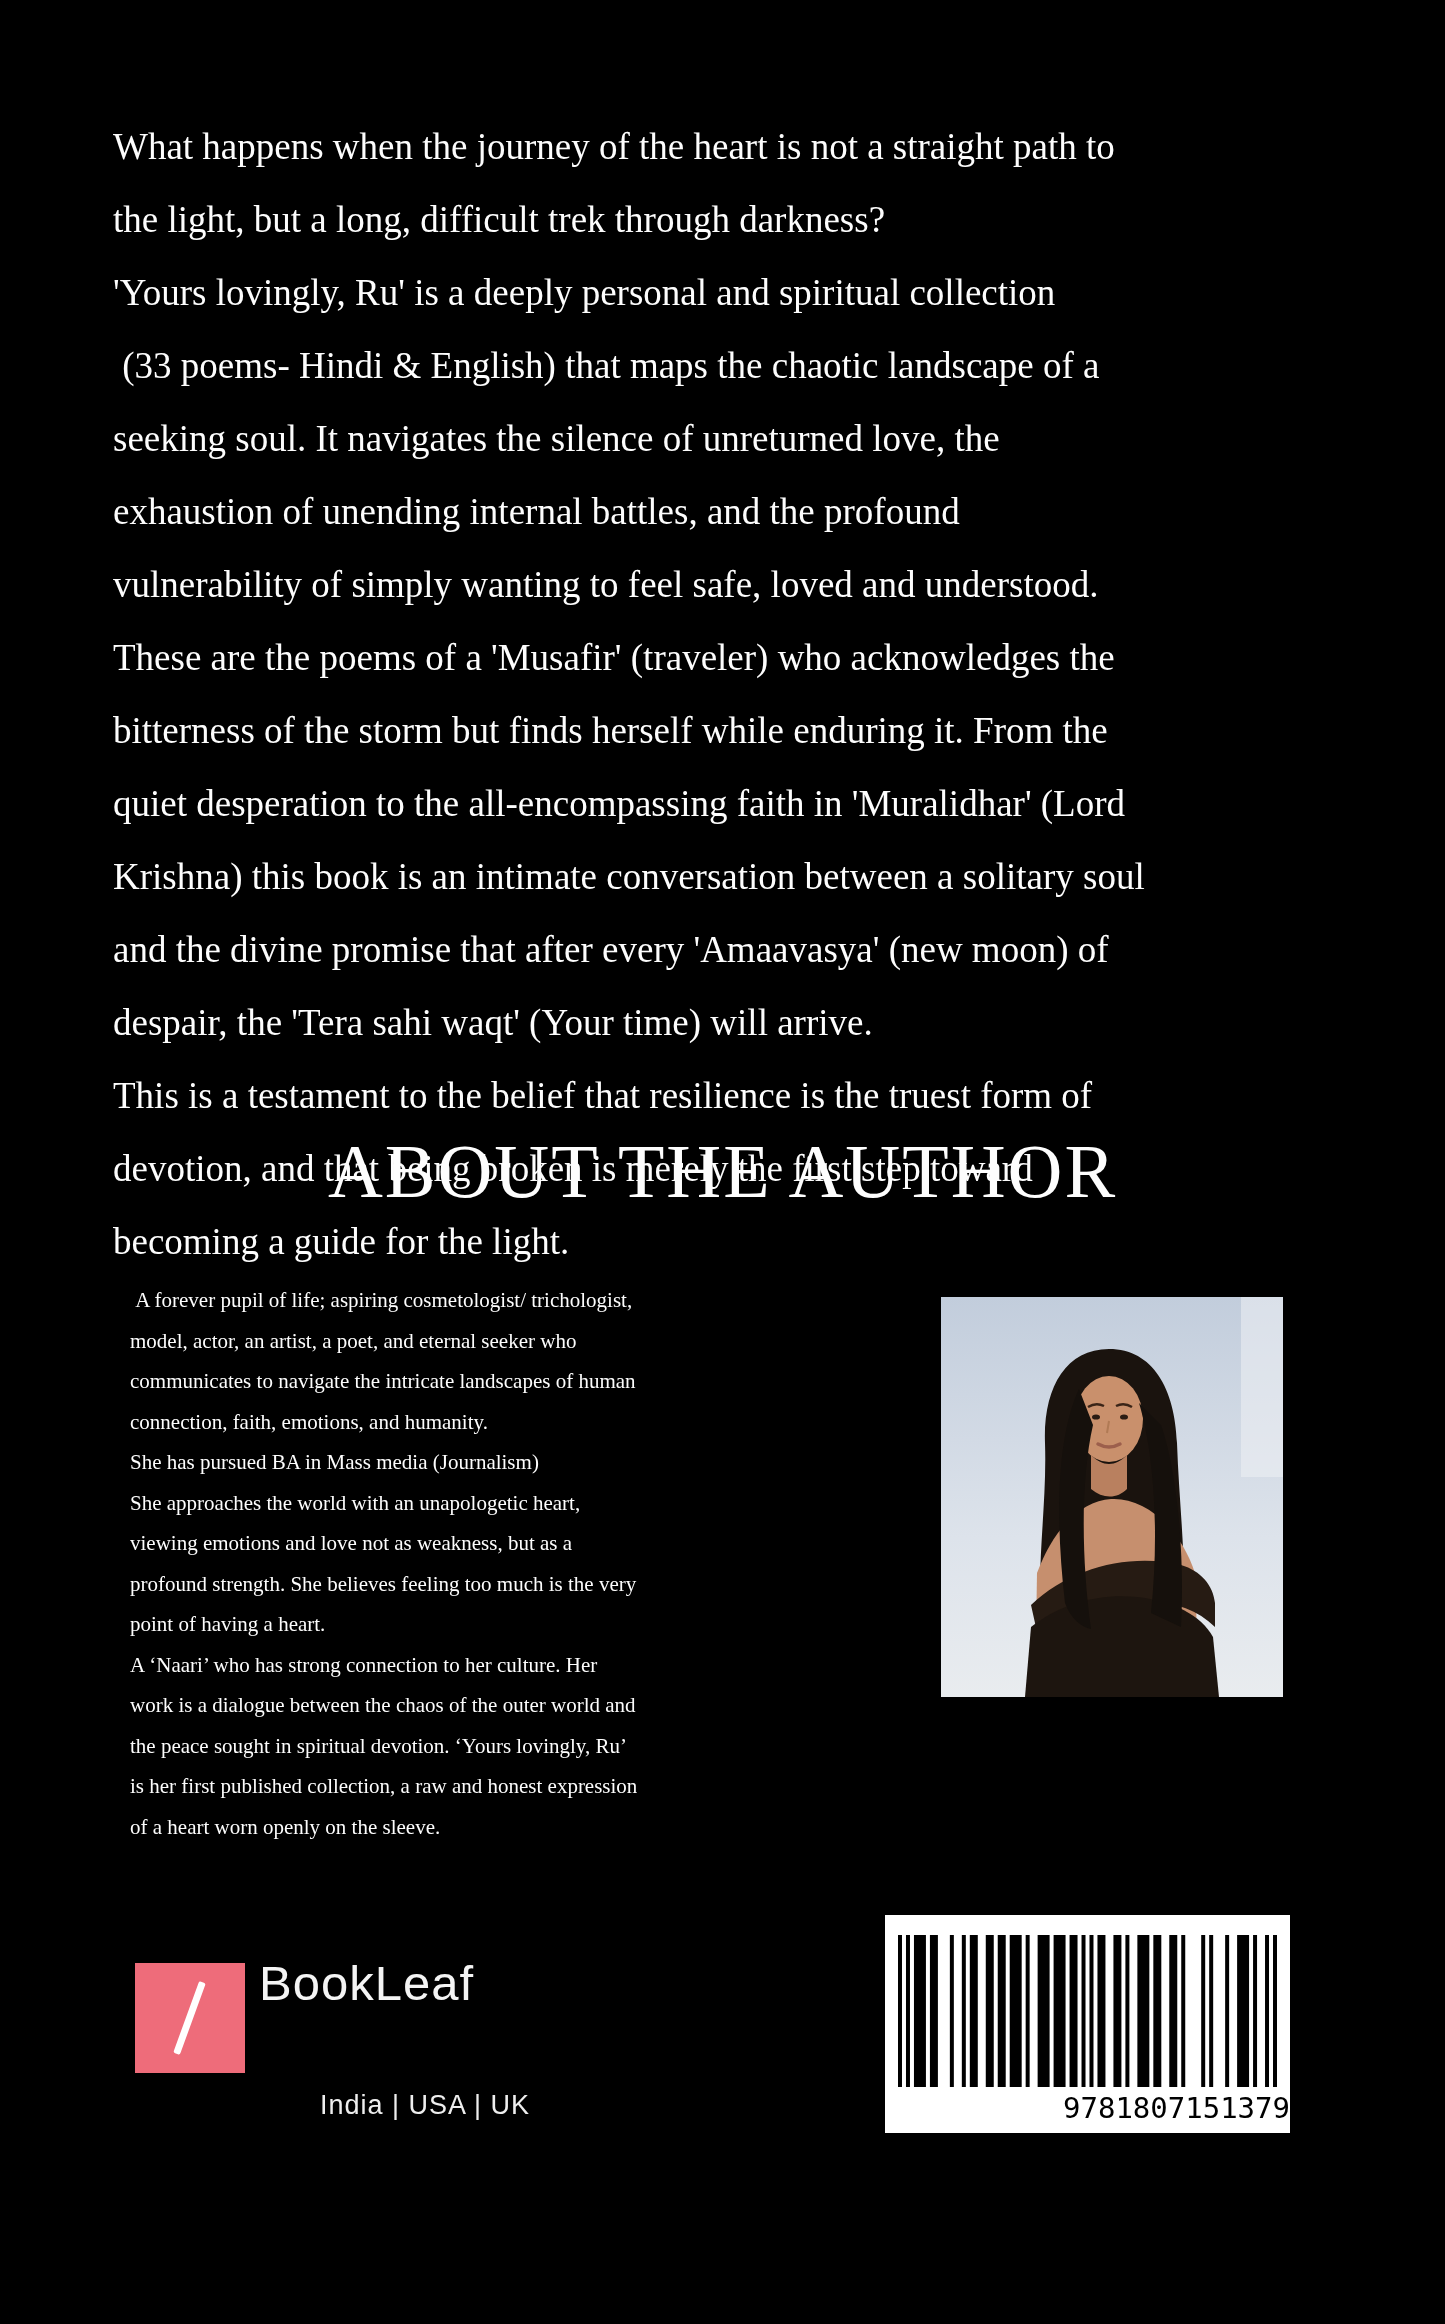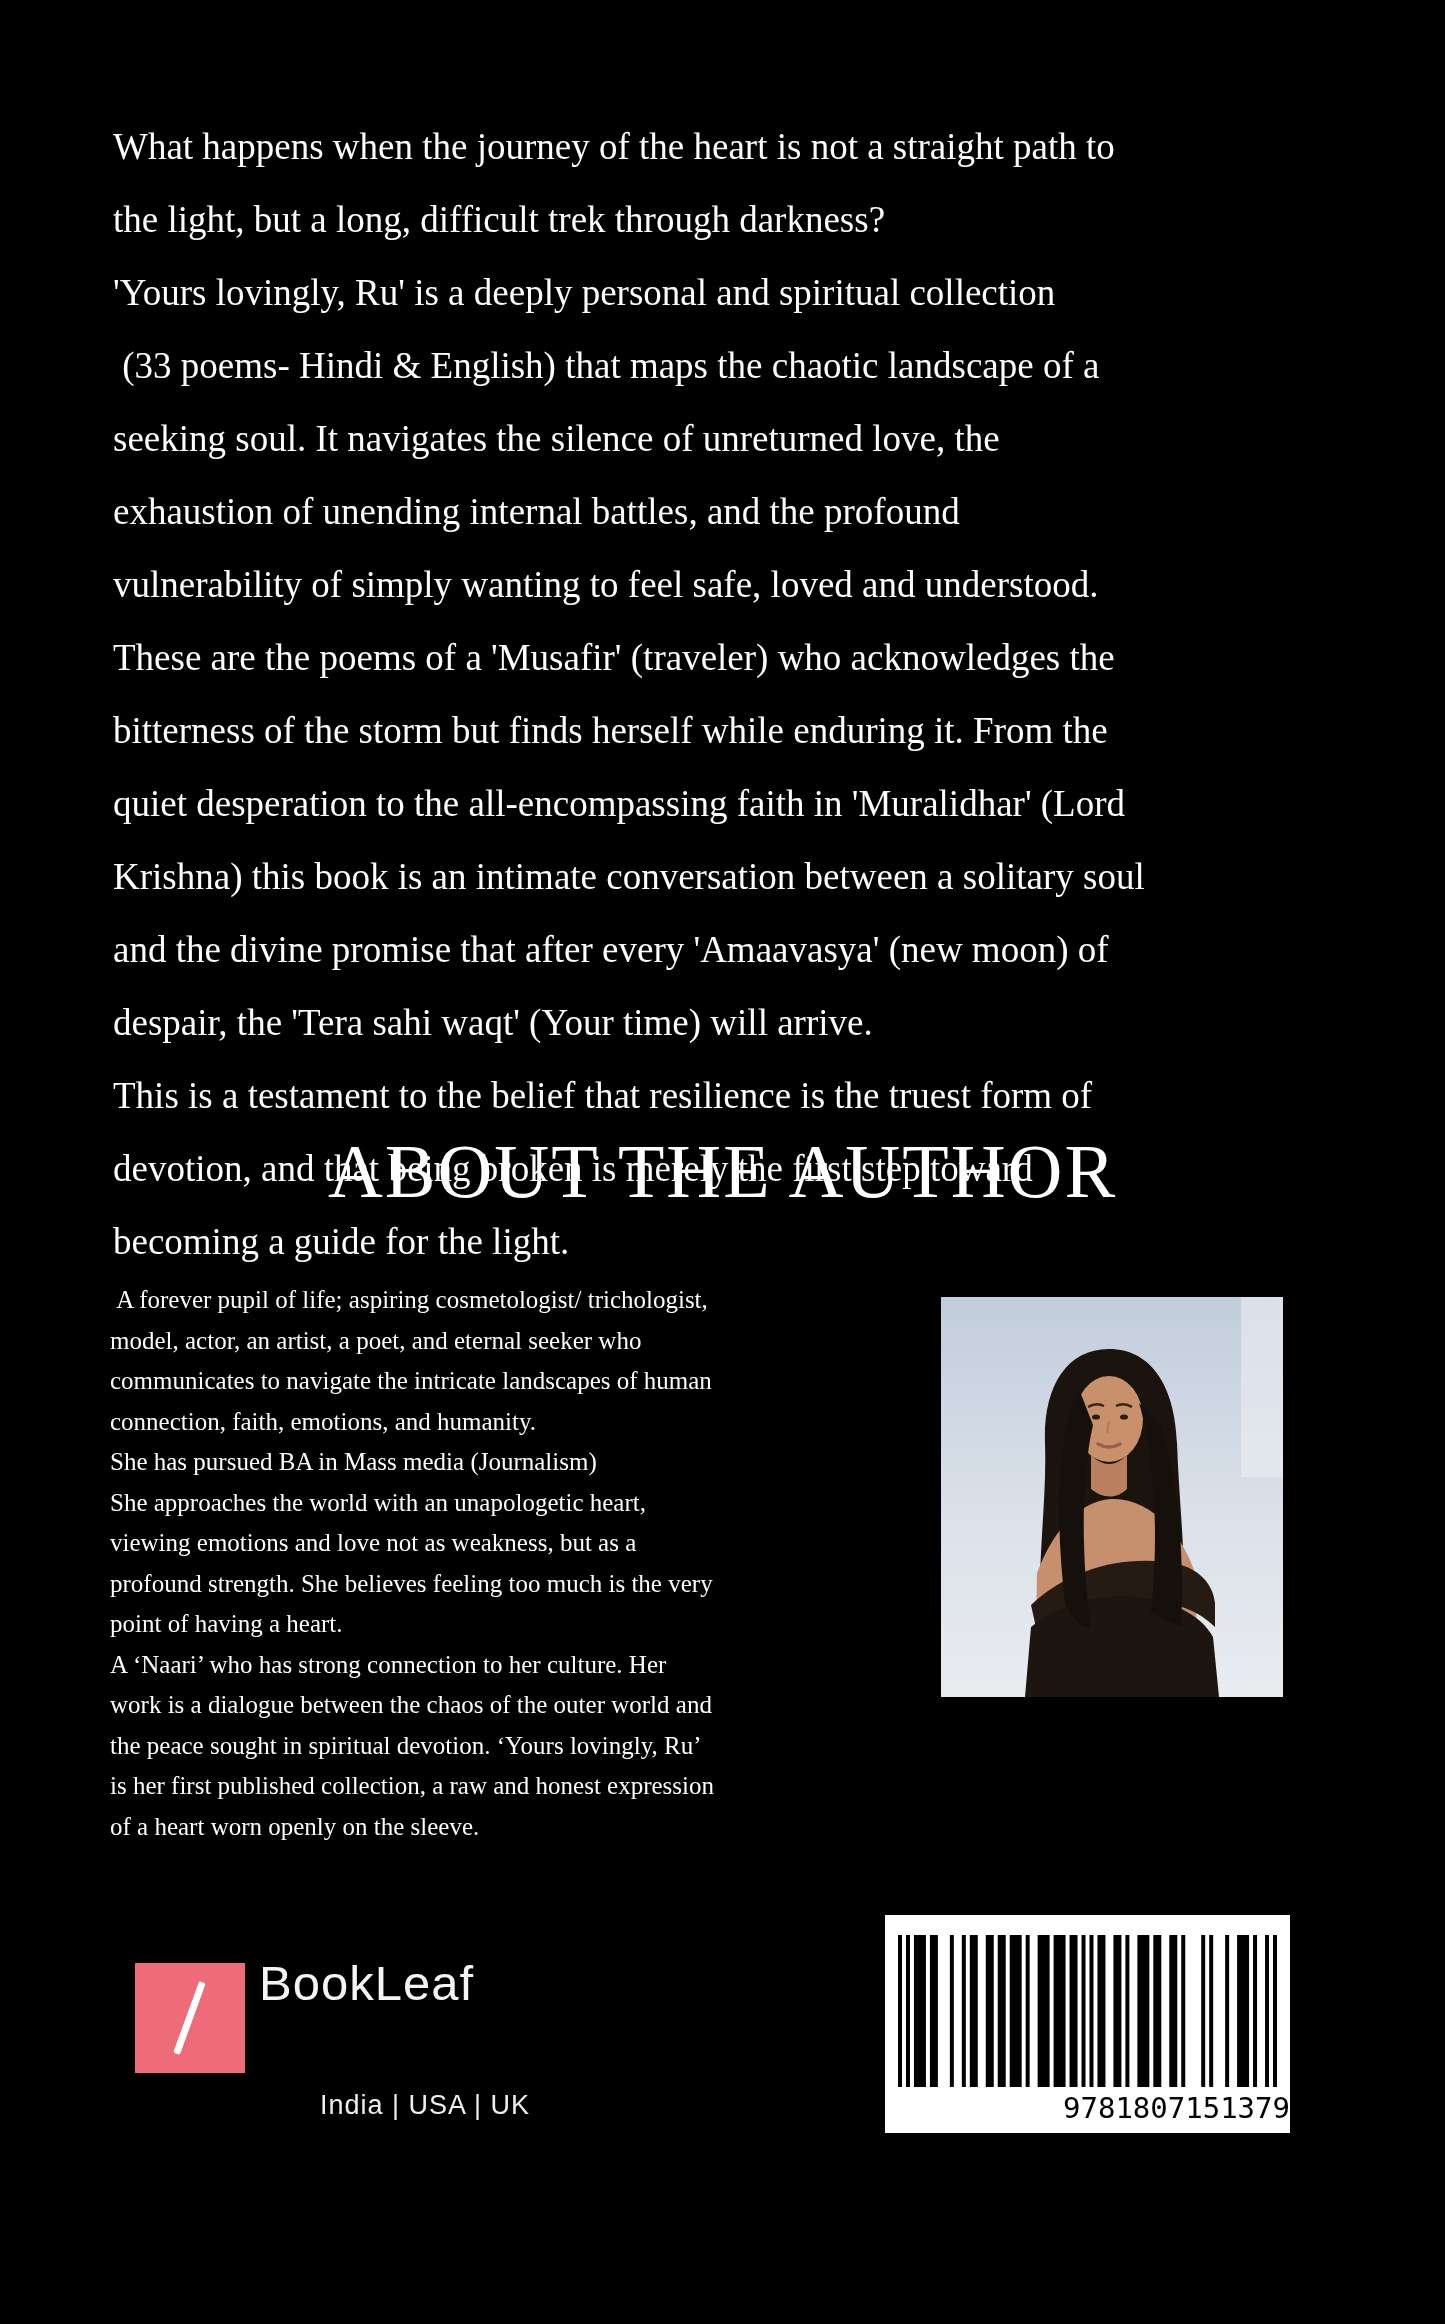--- a/index.html
+++ b/index.html
@@ -2,22 +2,22 @@
 <html><head>
 <meta charset="utf-8">
 <style>
   html,body{margin:0;padding:0;background:#000;}
   .cover{position:relative;width:1445px;height:2324px;background:#000;overflow:hidden;
          font-family:"Liberation Serif",serif;color:#ffffff;}
   .synopsis{position:absolute;left:113px;top:110px;width:1270px;
             font-size:37px;line-height:73px;white-space:pre-wrap;color:#fdfdfd;}
   .about-heading{position:absolute;left:0;top:1128px;width:1445px;margin:0;
             text-align:center;font-size:76px;font-weight:normal;letter-spacing:2px;color:#fdfdfd;}
-  .bio{position:absolute;left:110px;top:1280px;width:845px;
-            font-size:25px;line-height:40.5px;white-space:pre-wrap;color:#fdfdfd;}
+  .bio{position:absolute;left:130px;top:1280px;width:845px;
+            font-size:21px;line-height:40.5px;white-space:pre-wrap;color:#fdfdfd;}
   .photo{position:absolute;left:941px;top:1297px;width:342px;height:400px;}
   .photo svg{display:block;width:342px;height:400px;}
   
   .logo-square{position:absolute;left:135px;top:1963px;width:110px;height:110px;
             background:#ee6c7a;}
   .logo-slash{position:absolute;left:51px;top:17px;width:7px;height:76px;background:#fff;
             transform:rotate(20deg);border-radius:2px;}
   .pub-name{position:absolute;left:259px;top:1953px;font-family:"Liberation Sans",sans-serif;
             font-weight:300;font-size:49px;line-height:60px;color:#f4f4f4;letter-spacing:1px;}
   .regions{position:absolute;left:135px;top:2090px;width:395px;text-align:right;

